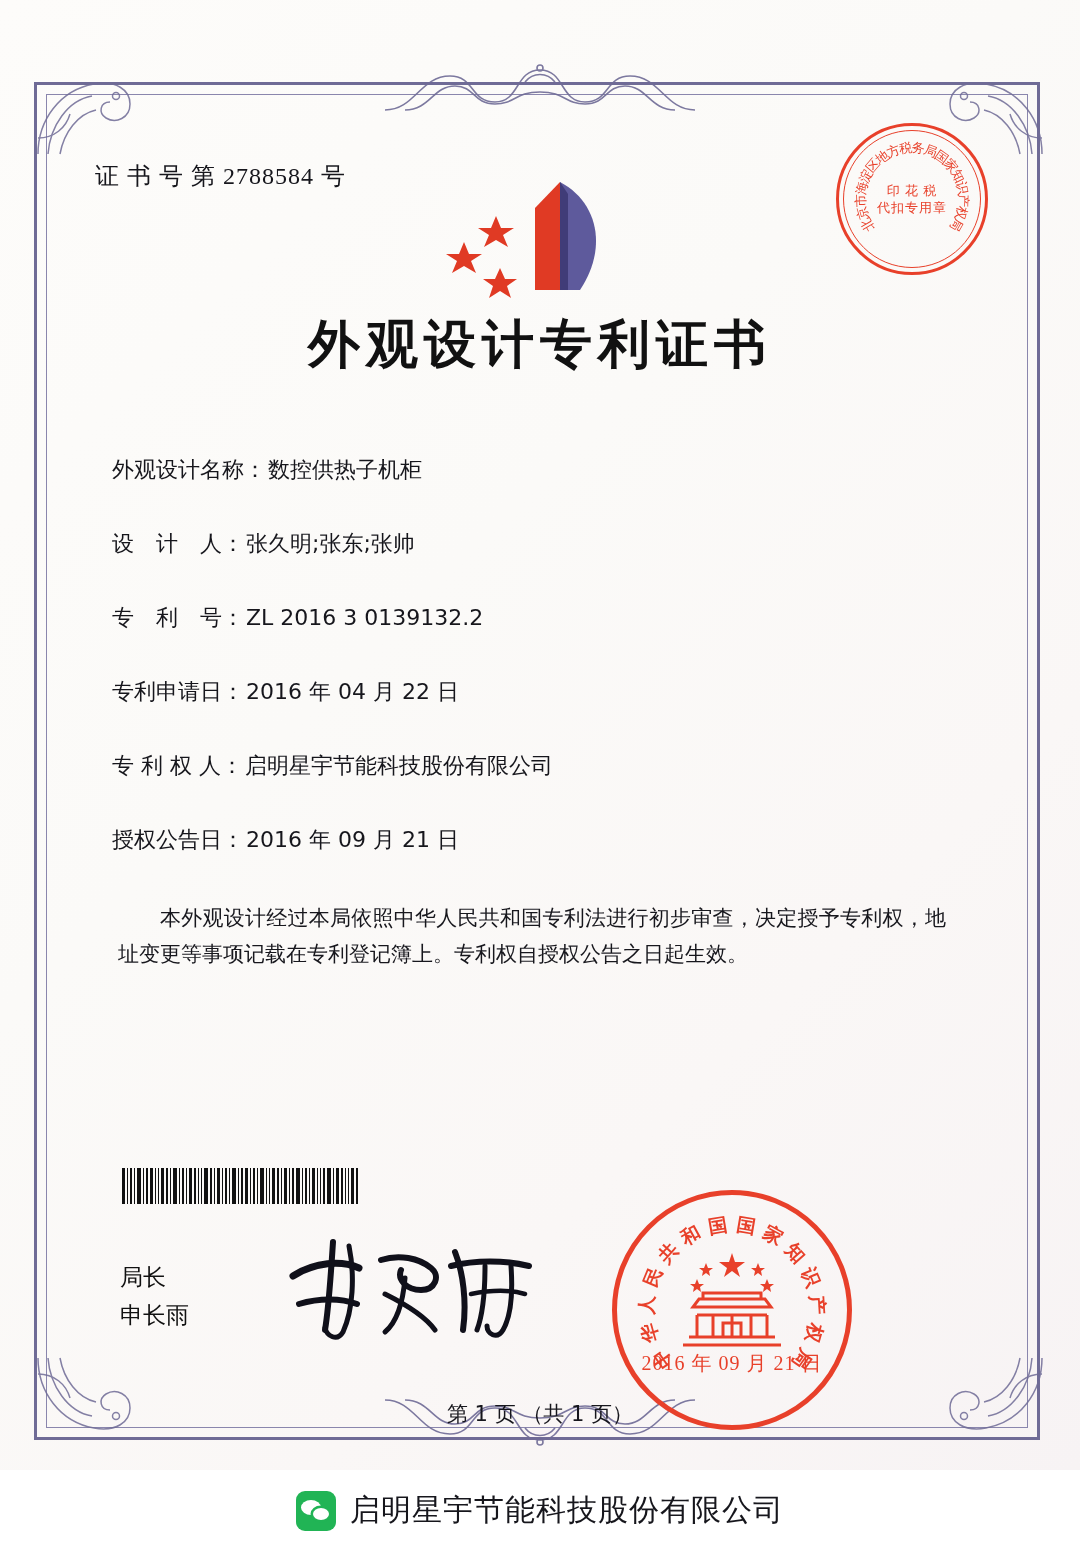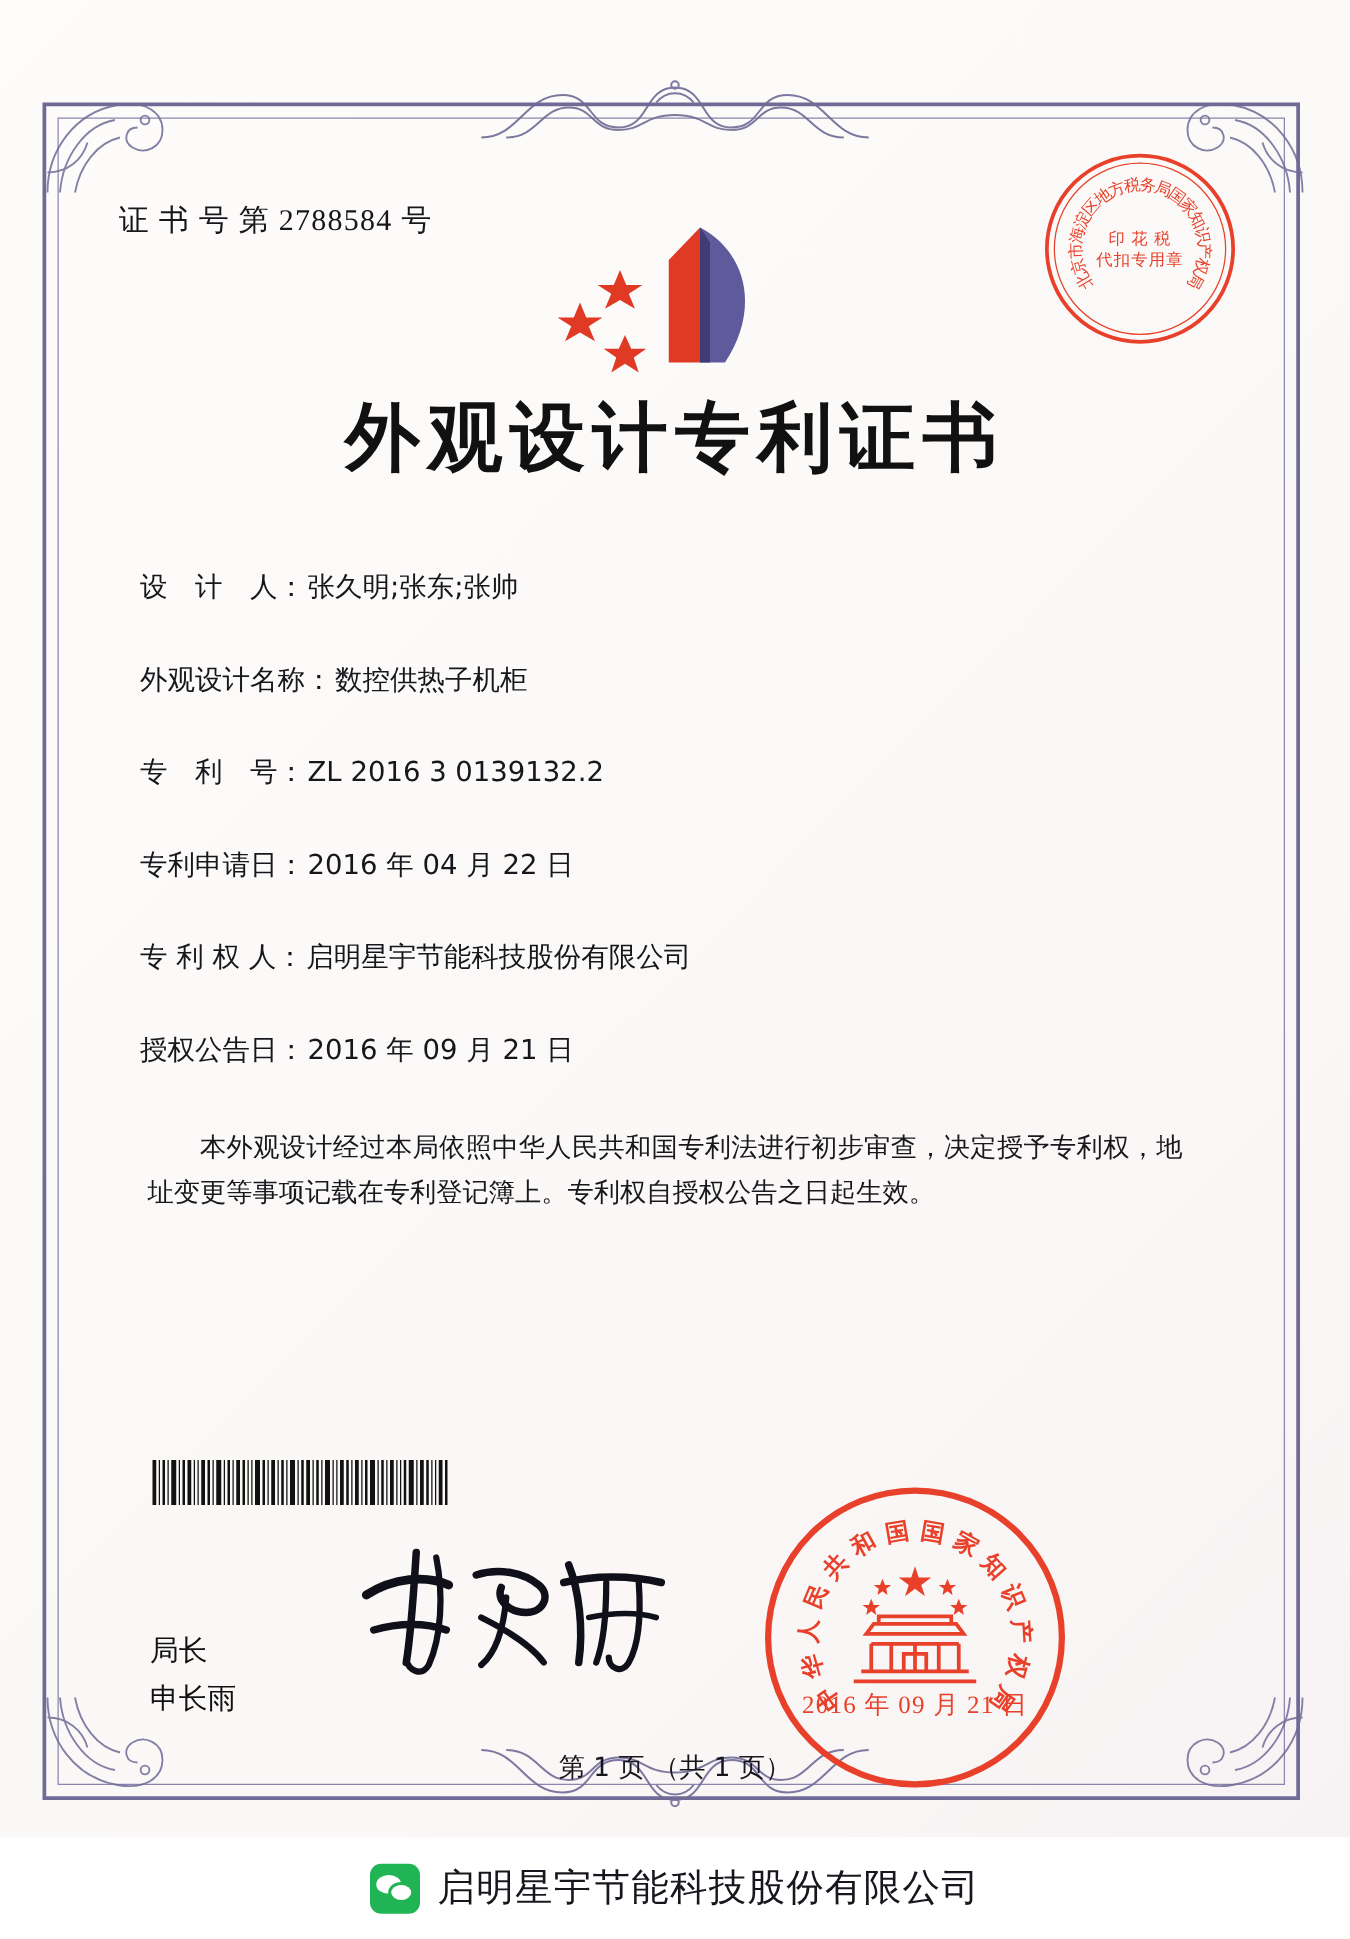--- a/index.html
+++ b/index.html
@@ -132,21 +132,21 @@
     transform-origin: 0 0;
     white-space: nowrap;
   }
 
   
   .title {
     position: absolute;
     left: 0; right: 0;
     top: 310px;
     text-align: center;
-    font-size: 60px;
+    font-size: 52px;
     font-weight: bold;
     letter-spacing: 6px;
     color: #111;
     font-family: "DejaVu Sans", "Liberation Sans", sans-serif;
   }
 
   
   .fields {
     position: absolute;
     left: 112px;
@@ -206,21 +206,20 @@
 
   
   .sign-label {
     position: absolute;
     left: 120px;
     top: 1258px;
     font-size: 23px;
     line-height: 38px;
     color: #111;
     font-family: "DejaVu Sans", "Liberation Sans", sans-serif;
-    margin-top: 44px;
   }
   .signature {
     position: absolute;
     left: 285px;
     top: 1232px;
     width: 270px;
     height: 110px;
   }
 
   
@@ -427,26 +426,26 @@
         <span class="arc-char" style="transform: rotate(91.7647deg) translate(-50%, -60px);">产</span>
         <span class="arc-char" style="transform: rotate(105.882deg) translate(-50%, -60px);">权</span>
         <span class="arc-char" style="transform: rotate(120deg) translate(-50%, -60px);">局</span>
       </div>
   </div>
 
   <div class="title">外观设计专利证书</div>
 
   <div class="fields" id="field-list">
       <div class="field-row">
+        <span class="field-label">外观设计名称：</span>
+        <span class="field-value">数控供热子机柜</span>
+      </div>
+      <div class="field-row">
         <span class="field-label">设　计　人：</span>
         <span class="field-value">张久明;张东;张帅</span>
-      </div>
-      <div class="field-row">
-        <span class="field-label">外观设计名称：</span>
-        <span class="field-value">数控供热子机柜</span>
       </div>
       <div class="field-row">
         <span class="field-label">专　利　号：</span>
         <span class="field-value">ZL 2016 3 0139132.2</span>
       </div>
       <div class="field-row">
         <span class="field-label">专利申请日：</span>
         <span class="field-value">2016 年 04 月 22 日</span>
       </div>
       <div class="field-row">

